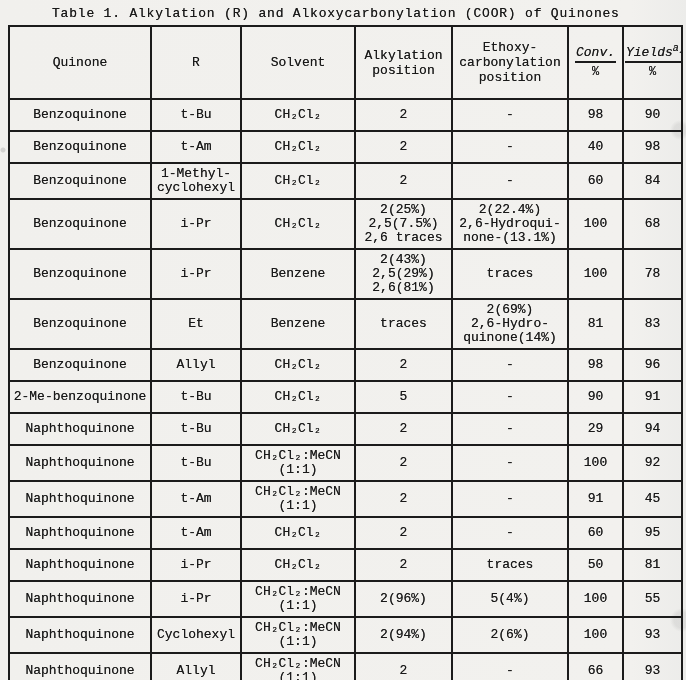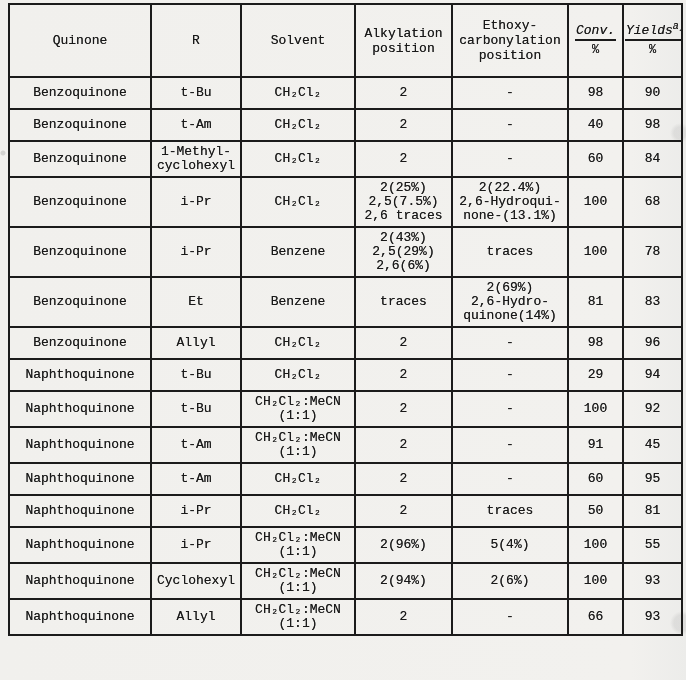--- a/index.html
+++ b/index.html
@@ -69,20 +69,21 @@
     font-size: 10px;
     line-height: 0;
     vertical-align: 5px;
   }
 </style>
 </head>
 <body>
 
 <div class="page">
 
+  <div class="title">Table 1. Alkylation (R) and Alkoxycarbonylation (COOR) of Quinones</div>
 
   <table class="data-table">
     <colgroup>
       <col style="width:142px">
       <col style="width:90px">
       <col style="width:114px">
       <col style="width:97px">
       <col style="width:116px">
       <col style="width:55px">
       <col style="width:59px">
@@ -152,21 +153,21 @@
     <td>100</td>
     <td>68</td>
   </tr>
 
   <tr>
     <td>Benzoquinone</td>
     <td>i-Pr</td>
     <td>Benzene</td>
     <td>2(43%)
 2,5(29%)
-2,6(6%)</td>
+2,6(81%)</td>
     <td>traces</td>
     <td>100</td>
     <td>78</td>
   </tr>
 
   <tr>
     <td>Benzoquinone</td>
     <td>Et</td>
     <td>Benzene</td>
     <td>traces</td>
@@ -180,20 +181,29 @@
   <tr>
     <td>Benzoquinone</td>
     <td>Allyl</td>
     <td>CH₂Cl₂</td>
     <td>2</td>
     <td>-</td>
     <td>98</td>
     <td>96</td>
   </tr>
 
+  <tr>
+    <td>2-Me-benzoquinone</td>
+    <td>t-Bu</td>
+    <td>CH₂Cl₂</td>
+    <td>5</td>
+    <td>-</td>
+    <td>90</td>
+    <td>91</td>
+  </tr>
 
   <tr>
     <td>Naphthoquinone</td>
     <td>t-Bu</td>
     <td>CH₂Cl₂</td>
     <td>2</td>
     <td>-</td>
     <td>29</td>
     <td>94</td>
   </tr>

